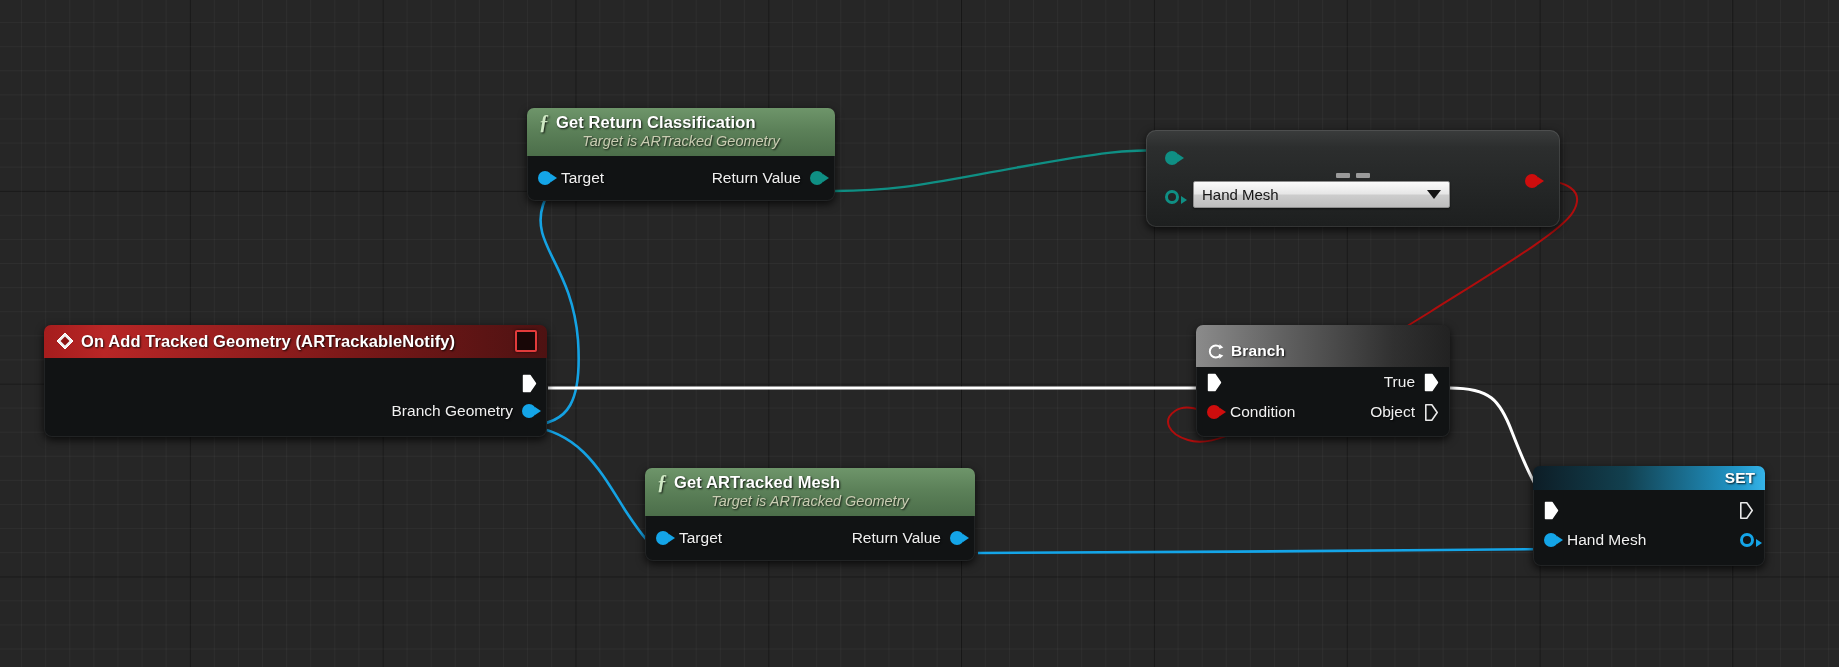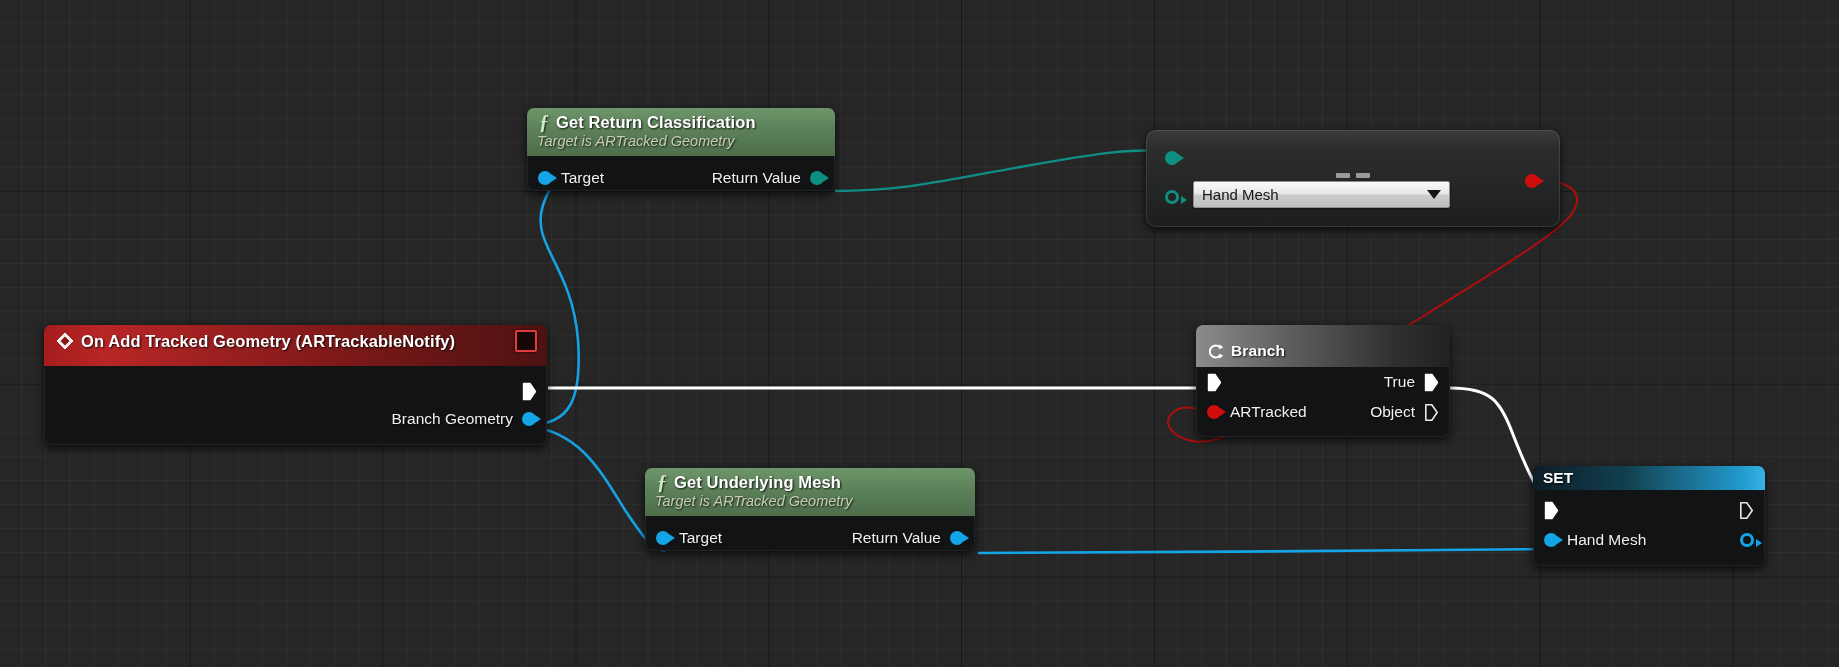--- a/index.html
+++ b/index.html
@@ -59,36 +59,37 @@
     font-weight: bold;
     letter-spacing: 0.1px;
     text-shadow: 1px 1px 2px rgba(0,0,0,0.85);
     line-height: 20px;
     white-space: nowrap;
   }
   .hdr-sub {
     color: #c9cdb2;
     font-size: 14.5px;
     font-style: italic;
+    text-align: center;
     text-shadow: 1px 1px 2px rgba(0,0,0,0.8);
     line-height: 19px;
     white-space: nowrap;
   }
   .hdr-row { display: flex; align-items: center; gap: 7px; }
 
   .fn-icon {
     color: #cfe9c4; font-size: 20px; font-style: italic; font-weight: bold;
     font-family: "Liberation Serif", serif;
     text-shadow: 1px 1px 2px rgba(0,0,0,0.8);
     line-height: 20px; padding-left: 2px;
   }
   .ev-icon { width: 18px; height: 18px; flex: 0 0 18px; }
   .br-icon { width: 17px; height: 17px; flex: 0 0 17px; }
 
-  .pins { position: relative; padding: 9px 0 0 0; }
+  .pins { position: relative; padding: 9px 0 10px 0; }
   .pinrow { display: flex; align-items: center; height: 26px; position: relative; }
   .pin-label { color: #f0f0f0; font-size: 15.5px; text-shadow: 1px 1px 2px rgba(0,0,0,0.8); white-space: nowrap; }
 
   
   .dot {
     width: 14px; height: 14px; border-radius: 50%;
     flex: 0 0 14px; position: relative;
   }
   .dot.blue { background: #14a5e8; }
   .dot.teal { background: #0f8f84; }
@@ -164,21 +165,21 @@
     <path d="M 1527 181 C 1570 178 1585 192 1573 212 C 1562 231 1500 268 1430 312
              C 1360 355 1300 395 1262 418 C 1232 436 1205 446 1188 440
              C 1168 434 1162 420 1175 411 C 1192 400 1215 418 1232 430" stroke="#b00d0d" stroke-width="2" fill="none"></path>
 
     <path d="M 1450 388 C 1490 388 1500 400 1512 432 C 1528 473 1540 503 1562 507" stroke="#ffffff" stroke-width="3" fill="none"></path>
 
     <path d="M 978 553 C 1100 553 1300 551 1440 550 C 1520 549 1545 549 1562 549" stroke="#14a5e8" stroke-width="2.6" fill="none"></path>
   </svg>
 
   <div class="node" style="left:44px; top:325px; width:503px;">
-    <div class="hdr hdr-event" style="padding:5px 10px 14px 12px;">
+    <div class="hdr hdr-event" style="padding:5px 10px 6px 12px;">
       <div class="hdr-row">
         <span class="ev-icon">
           <svg viewBox="0 0 18 18" width="18" height="18">
             <polygon points="9,1 17,9 9,17 1,9" fill="#f2f2f2" stroke="#ffffff" stroke-width="1"></polygon>
             <polygon points="9,4.5 13.5,9 9,13.5 4.5,9" fill="#8e1414"></polygon>
           </svg>
         </span>
         <span class="hdr-title">On Add Tracked Geometry (ARTrackableNotify)</span>
         <span style="flex:1"></span>
         <span style="display:block;width:18px;height:18px;border:2px solid #e23b3b;background:#180707;border-radius:2px;box-shadow:0 0 3px rgba(0,0,0,.7);"></span>
@@ -215,21 +216,21 @@
         <span class="pin-label" style="margin-right:9px;">Return Value</span>
         <span class="dot teal"></span>
       </div>
     </div>
   </div>
 
   <div class="node" style="left:645px; top:468px; width:330px;">
     <div class="hdr hdr-fn">
       <div class="hdr-row">
         <span class="fn-icon">ƒ</span>
-        <span class="hdr-title">Get Underlying Mesh</span>
+        <span class="hdr-title">Get ARTracked Mesh</span>
       </div>
       <div class="hdr-sub">Target is ARTracked Geometry</div>
     </div>
     <div class="pins">
       <div class="pinrow" style="padding:0 11px;">
         <span class="dot blue"></span>
         <span class="pin-label" style="margin-left:9px;">Target</span>
         <span style="flex:1"></span>
         <span class="pin-label" style="margin-right:9px;">Return Value</span>
         <span class="dot blue"></span>
@@ -279,34 +280,34 @@
         <span style="flex:1"></span>
         <span class="pin-label" style="margin-right:9px;">True</span>
         <span class="exec">
           <svg viewBox="0 0 15 19" width="15" height="19">
             <path d="M1.5 1.5 L8 1.5 L13.5 9.5 L8 17.5 L1.5 17.5 Z" fill="#ffffff" stroke="#ffffff" stroke-width="1.4" stroke-linejoin="round"></path>
           </svg>
         </span>
       </div>
       <div class="pinrow" style="padding:0 11px; height:30px;">
         <span class="dot red"></span>
-        <span class="pin-label" style="margin-left:9px;">ARTracked</span>
+        <span class="pin-label" style="margin-left:9px;">Condition</span>
         <span style="flex:1"></span>
         <span class="pin-label" style="margin-right:9px;">Object</span>
         <span class="exec">
           <svg viewBox="0 0 15 19" width="15" height="19">
             <path d="M1.8 1.8 L7.8 1.8 L13.2 9.5 L7.8 17.2 L1.8 17.2 Z" fill="none" stroke="#e8e8e8" stroke-width="1.6" stroke-linejoin="round"></path>
           </svg>
         </span>
       </div>
     </div>
   </div>
 
   <div class="node" style="left:1533px; top:466px; width:232px;">
-    <div class="hdr hdr-set" style="padding:3px 4px 3px 10px; text-align:left;">
+    <div class="hdr hdr-set" style="padding:3px 10px 3px 10px; text-align:right;">
       <span class="set-title">SET</span>
     </div>
     <div class="pins" style="padding:5px 0 11px 0;">
       <div class="pinrow" style="padding:0 11px; height:30px;">
         <span class="exec">
           <svg viewBox="0 0 15 19" width="15" height="19">
             <path d="M1.5 1.5 L8 1.5 L13.5 9.5 L8 17.5 L1.5 17.5 Z" fill="#ffffff" stroke="#ffffff" stroke-width="1.4" stroke-linejoin="round"></path>
           </svg>
         </span>
         <span style="flex:1"></span>

